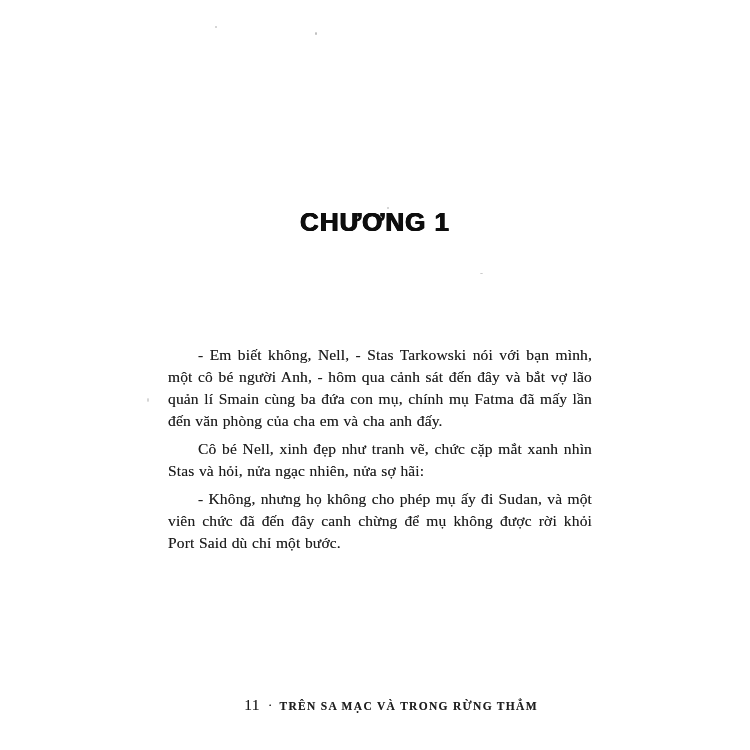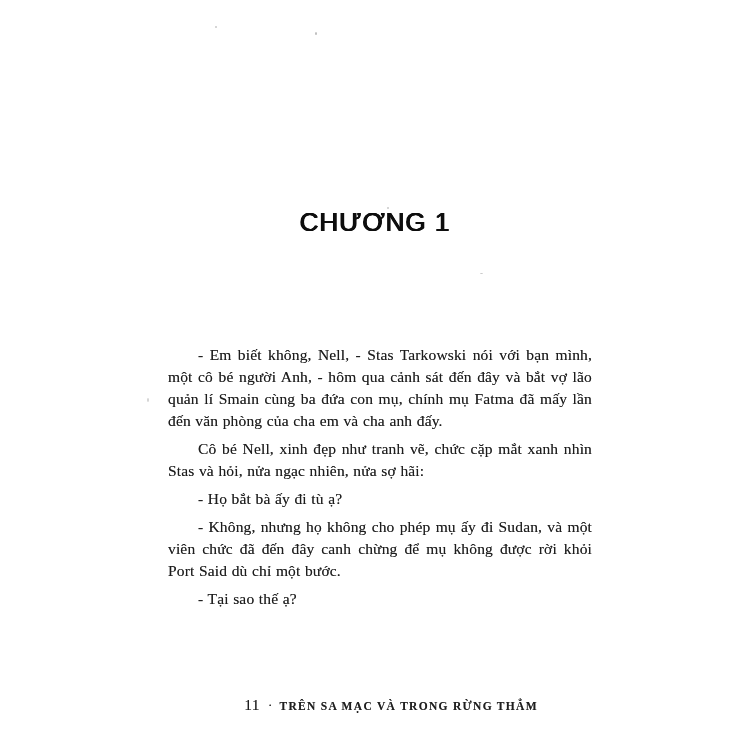--- a/index.html
+++ b/index.html
@@ -16,21 +16,21 @@
     font-family: "Liberation Serif", serif;
   }
   .chapter {
     position: absolute;
     top: 207px;
     left: 0;
     width: 100%;
     margin: 0;
     text-align: center;
     font-family: "Liberation Sans", sans-serif;
-    font-weight: 400;
+    font-weight: 700;
     font-size: 26px;
     letter-spacing: 1px;
     color: #0e0e0e;
     
     text-shadow: 0.6px 0 0 #0e0e0e, -0.6px 0 0 #0e0e0e, 0 0.4px 0 #0e0e0e;
   }
   .body-text {
     position: absolute;
     left: 168px;
     top: 344px;
@@ -91,21 +91,19 @@
   <div class="speck s2"></div>
   <div class="speck s3"></div>
   <div class="speck s4"></div>
   <div class="speck s5"></div>
 
   <h1 class="chapter">CHƯƠNG 1</h1>
 
   <div class="body-text">
       <p>- Em biết không, Nell, - Stas Tarkowski nói với bạn mình, một cô bé người Anh, - hôm qua cảnh sát đến đây và bắt vợ lão quản lí Smain cùng ba đứa con mụ, chính mụ Fatma đã mấy lần đến văn phòng của cha em và cha anh đấy.</p>
       <p>Cô bé Nell, xinh đẹp như tranh vẽ, chức cặp mắt xanh nhìn Stas và hỏi, nửa ngạc nhiên, nửa sợ hãi:</p>
-      <p>- Họ bắt bà ấy đi tù ạ?</p>
       <p>- Không, nhưng họ không cho phép mụ ấy đi Sudan, và một viên chức đã đến đây canh chừng để mụ không được rời khỏi Port Said dù chỉ một bước.</p>
-      <p>- Tại sao thế ạ?</p>
     </div>
 
   <div class="footer">
     <span class="pagenum">11</span><span class="sep">·</span><span class="booktitle">TRÊN SA MẠC VÀ TRONG RỪNG THẲM</span>
   </div>
 </div>
 
 </body></html>

